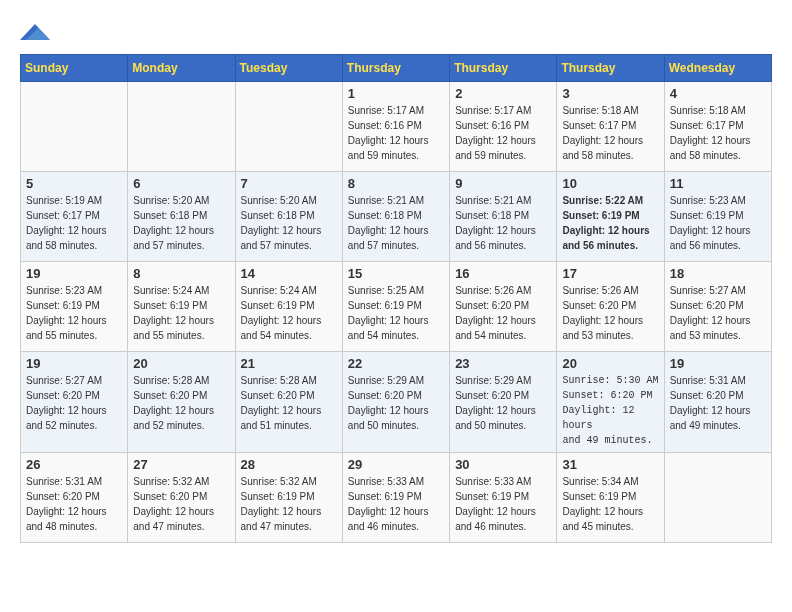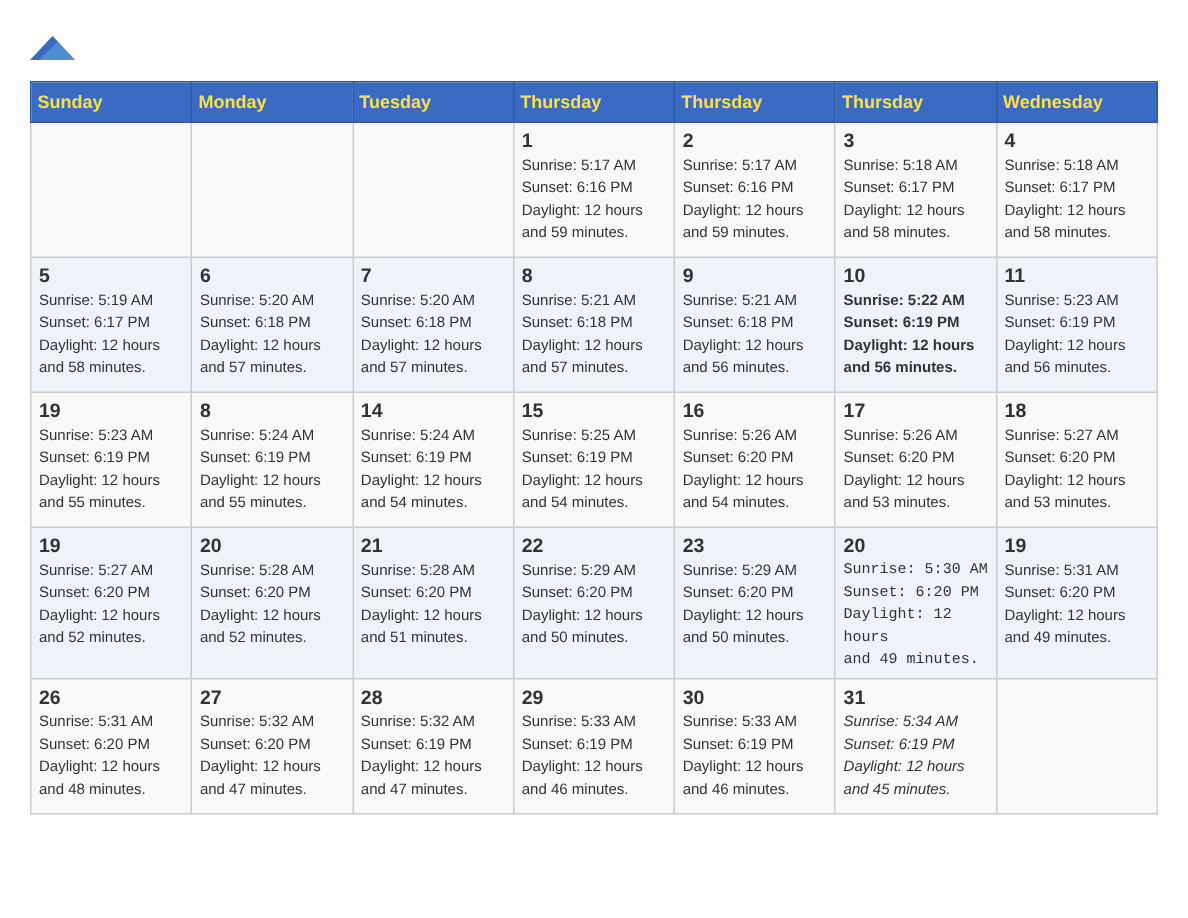--- a/index.html
+++ b/index.html
@@ -328,21 +328,21 @@
         </td>
         <td>
           <span class="day-number">30</span>
           <div class="day-info" style="white-space: pre-line;">Sunrise: 5:33 AM
 Sunset: 6:19 PM
 Daylight: 12 hours
 and 46 minutes.</div>
         </td>
         <td>
           <span class="day-number">31</span>
-          <div class="day-info" style="white-space: pre-line; font-style: italic;">Sunrise: 5:34 AM
+          <div class="day-info" style="white-space: pre-line;">Sunrise: 5:34 AM
 Sunset: 6:19 PM
 Daylight: 12 hours
 and 45 minutes.</div>
         </td>
         <td></td>
       </tr>
     </tbody>
 </table>
 
 </body></html>

